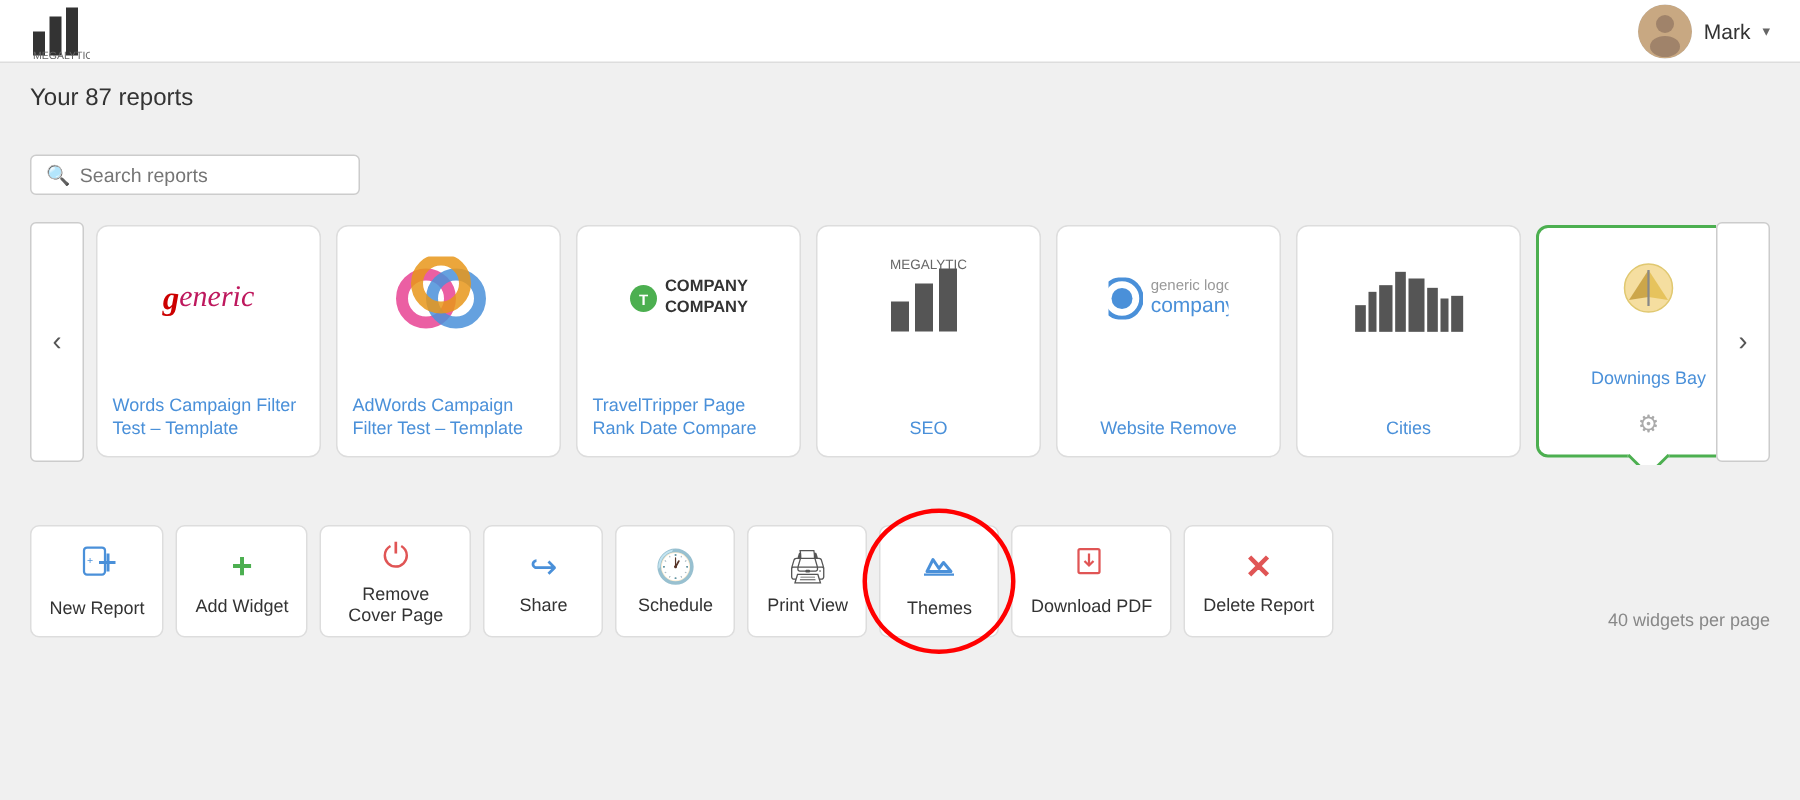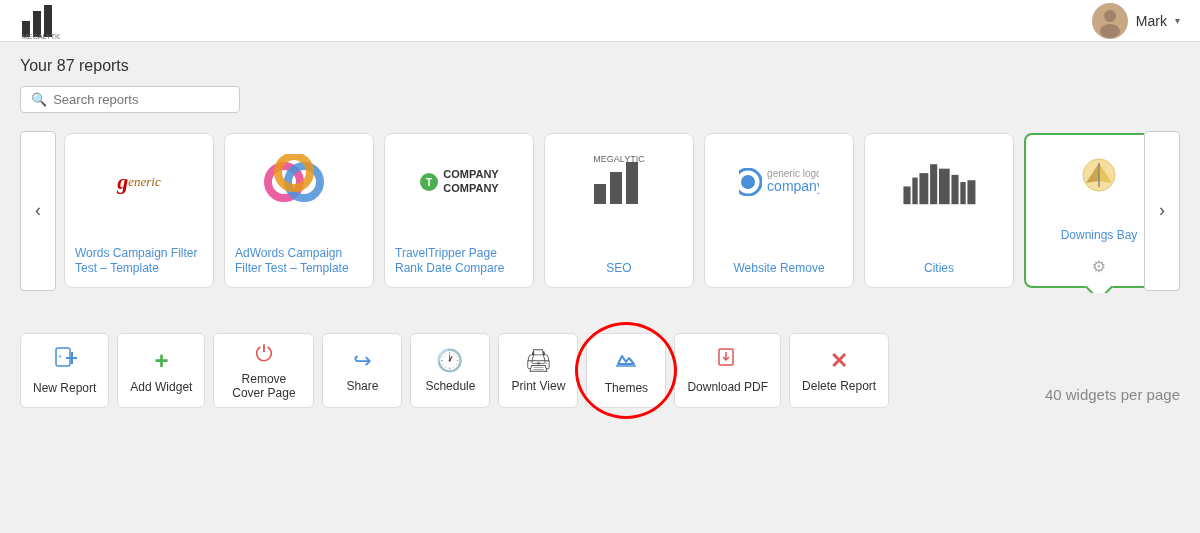--- a/index.html
+++ b/index.html
@@ -52,21 +52,21 @@
 
     
     .main {
       padding: 15px 20px;
       background: #f0f0f0;
     }
 
     .reports-title {
       font-size: 16px;
       color: #333;
-      margin-bottom: 11px;
+      margin-bottom: 28px;
       font-weight: normal;
     }
 
     .search-bar {
       display: flex;
       align-items: center;
       background: #fff;
       border: 1px solid #ccc;
       border-radius: 4px;
       padding: 5px 10px;
@@ -240,21 +240,21 @@
   </div>
 
   <div class="carousel-container">
     <button class="carousel-btn">‹</button>
 
     <div class="reports-list">
 
       <div class="report-card">
         <div class="report-logo">
           <span style="font-style:italic; font-size:22px; color:#c00; font-family:Georgia,serif; font-weight:bold;">g</span>
-          <span style="font-style:italic; font-size:13px; color:#a16207; font-family:Georgia,serif;">eneric</span>
+          <span style="font-style:italic; font-size:20px; color:#be185d; font-family:Georgia,serif;">eneric</span>
         </div>
         <div class="report-label">Words Campaign Filter Test – Template</div>
       </div>
 
       <div class="report-card">
         <div class="report-logo">
           <svg width="70" height="55" viewBox="0 0 70 55">
             <circle cx="20" cy="28" r="16" fill="none" stroke="#e84393" stroke-width="8" opacity="0.85"></circle>
             <circle cx="40" cy="28" r="16" fill="none" stroke="#4a90d9" stroke-width="8" opacity="0.85"></circle>
             <circle cx="30" cy="18" r="16" fill="none" stroke="#e8961a" stroke-width="8" opacity="0.85"></circle>
@@ -397,14 +397,14 @@
         </svg>
     </span>
     <span>Download PDF</span>
   </div>
 
   <div class="tool-btn">
     <span style="font-size:22px;color:#e05555;font-weight:bold;">✕</span>
     <span>Delete Report</span>
   </div>
 
-  <div class="page-count" style="margin-left:auto;font-size:15px;color:#888;align-self:flex-end;padding-bottom:5px;">40 widgets per page</div>
+  <div class="page-count" style="margin-left:auto;font-size:12px;color:#888;align-self:flex-end;padding-bottom:5px;">40 widgets per page</div>
 </div>
 
 </body></html>

